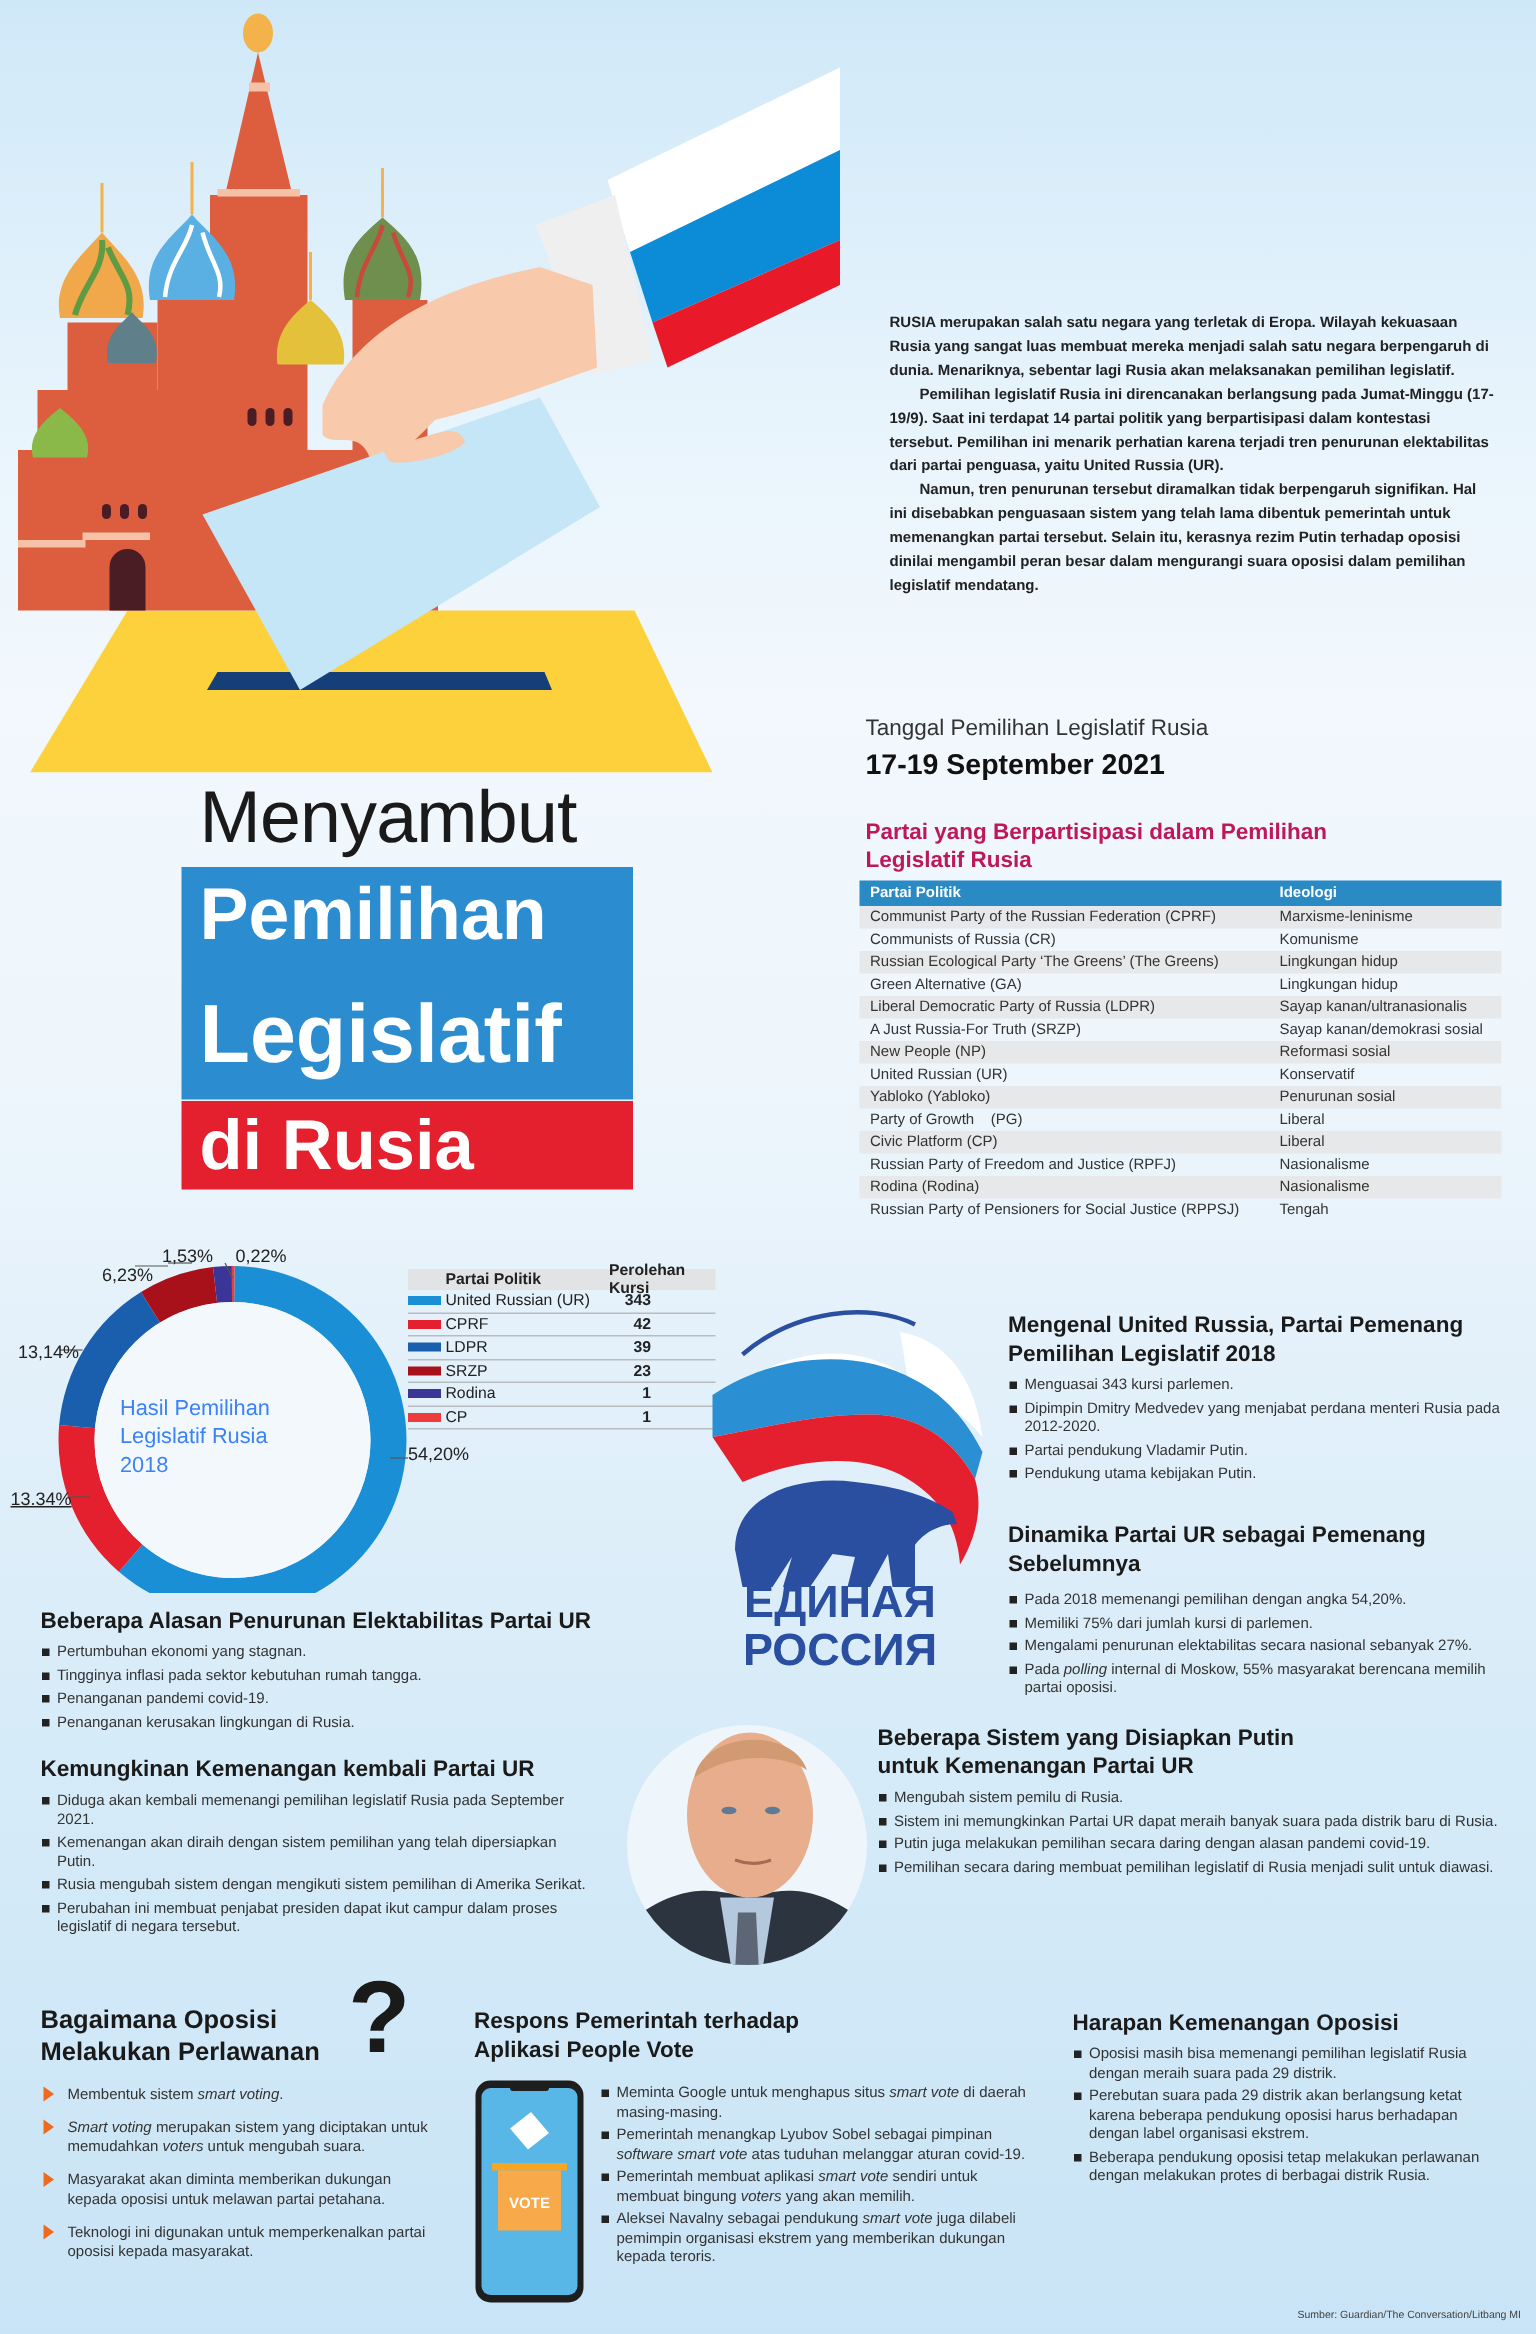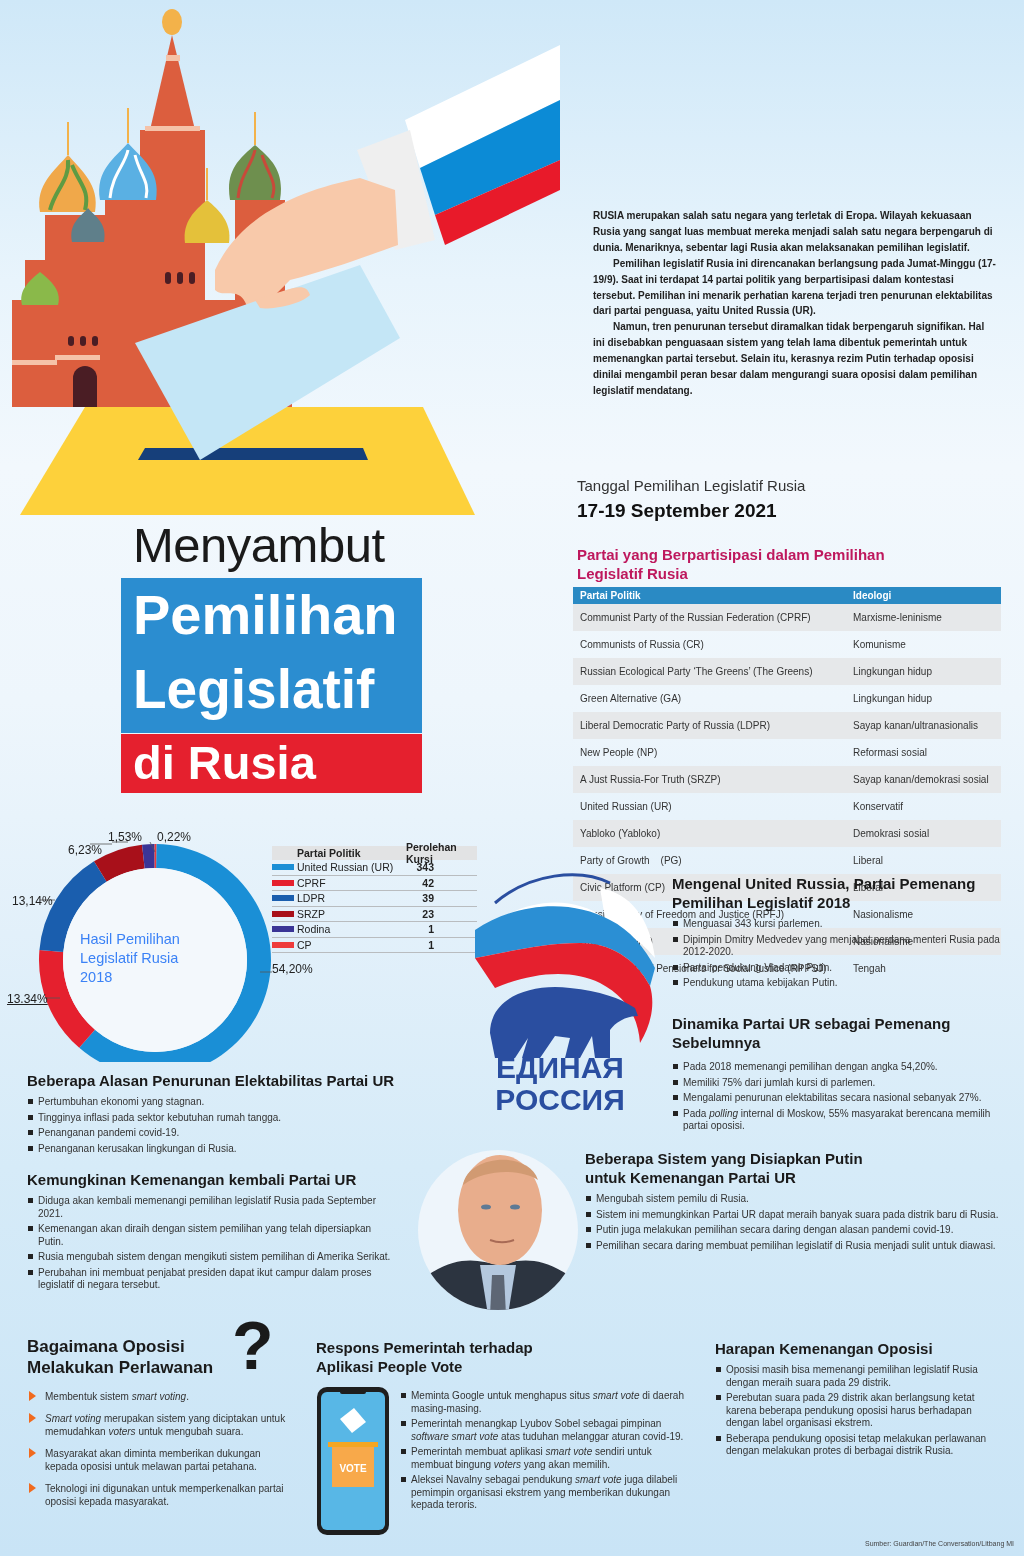--- a/index.html
+++ b/index.html
@@ -24,21 +24,21 @@
 
   .date-label { position: absolute; left: 577px; top: 477px; font-size: 15px; color: #333; }
   .date-value { position: absolute; left: 577px; top: 500px; font-size: 19px; font-weight: bold; color: #111; }
 
   .sec-title { font-weight: bold; color: #be185d; }
   .party-title { position: absolute; left: 577px; top: 545px; width: 360px; font-size: 15px; line-height: 19px; }
 
   
   .ptable { position: absolute; left: 573px; top: 587px; width: 428px; font-size: 10px; color: #333; }
   .ptable .head { display: flex; background: #2a8ac4; color: #fff; font-weight: bold; height: 17px; align-items: center; }
-  .ptable .row { display: flex; height: 27px; align-items: center; }
+  .ptable .row { display: flex; height: 15px; align-items: center; }
   .ptable .row:nth-child(odd) { background: #e6e8ea; }
   .ptable .c1 { width: 280px; padding-left: 7px; }
   .ptable .c2 { flex: 1; }
 
   
   .t-menyambut { position: absolute; left: 133px; top: 517px; font-size: 49px; color: #1a1a1a; letter-spacing: -0.5px; }
   .t-blue { position: absolute; left: 121px; top: 578px; width: 301px; height: 155px; background: #2b8dd0; }
   .t-red { position: absolute; left: 121px; top: 734px; width: 301px; height: 59px; background: #e5202e; }
   .t-line { position: absolute; color: #fff; font-weight: bold; }
 
@@ -139,21 +139,21 @@
   <p>Pemilihan legislatif Rusia ini direncanakan berlangsung pada Jumat-Minggu (17-19/9). Saat ini terdapat 14 partai politik yang berpartisipasi dalam kontestasi tersebut. Pemilihan ini menarik perhatian karena terjadi tren penurunan elektabilitas dari partai penguasa, yaitu United Russia (UR).</p>
   <p>Namun, tren penurunan tersebut diramalkan tidak berpengaruh signifikan. Hal ini disebabkan penguasaan sistem yang telah lama dibentuk pemerintah untuk memenangkan partai tersebut. Selain itu, kerasnya rezim Putin terhadap oposisi dinilai mengambil peran besar dalam mengurangi suara oposisi dalam pemilihan legislatif mendatang.</p>
 </div>
 
 <div class="date-label">Tanggal Pemilihan Legislatif Rusia</div>
 <div class="date-value">17-19 September 2021</div>
 
 <div class="t-menyambut">Menyambut</div>
 <div class="t-blue"></div>
 <div class="t-red"></div>
-<div class="t-line" style="left:133px;top:582px;font-size:56px;">Pemilihan</div>
+<div class="t-line" style="left:133px;top:582px;font-size:49px;">Pemilihan</div>
 <div class="t-line" style="left:133px;top:657px;font-size:55px;">Legislatif</div>
 <div class="t-line" style="left:133px;top:735px;font-size:47px;">di Rusia</div>
 
 <div class="sec-title party-title">Partai yang Berpartisipasi dalam Pemilihan Legislatif Rusia</div>
 <div class="ptable">
   <div class="head">
     <div class="c1">Partai Politik</div>
     <div class="c2">Ideologi</div>
   </div>
   <div id="ptable-body">
@@ -171,34 +171,34 @@
       </div>
       <div class="row">
         <div class="c1">Green Alternative (GA)</div>
         <div class="c2">Lingkungan hidup</div>
       </div>
       <div class="row">
         <div class="c1">Liberal Democratic Party of Russia (LDPR)</div>
         <div class="c2">Sayap kanan/ultranasionalis</div>
       </div>
       <div class="row">
+        <div class="c1">A Just Russia-For Truth (SRZP)</div>
+        <div class="c2">Sayap kanan/demokrasi sosial</div>
+      </div>
+      <div class="row">
         <div class="c1">New People (NP)</div>
         <div class="c2">Reformasi sosial</div>
       </div>
       <div class="row">
-        <div class="c1">A Just Russia-For Truth (SRZP)</div>
-        <div class="c2">Sayap kanan/demokrasi sosial</div>
-      </div>
-      <div class="row">
         <div class="c1">United Russian (UR)</div>
         <div class="c2">Konservatif</div>
       </div>
       <div class="row">
         <div class="c1">Yabloko (Yabloko)</div>
-        <div class="c2">Demokrasi sosial</div>
+        <div class="c2">Penurunan sosial</div>
       </div>
       <div class="row">
         <div class="c1">Party of Growth&nbsp;&nbsp;&nbsp;&nbsp;(PG)</div>
         <div class="c2">Liberal</div>
       </div>
       <div class="row">
         <div class="c1">Civic Platform (CP)</div>
         <div class="c2">Liberal</div>
       </div>
       <div class="row">

